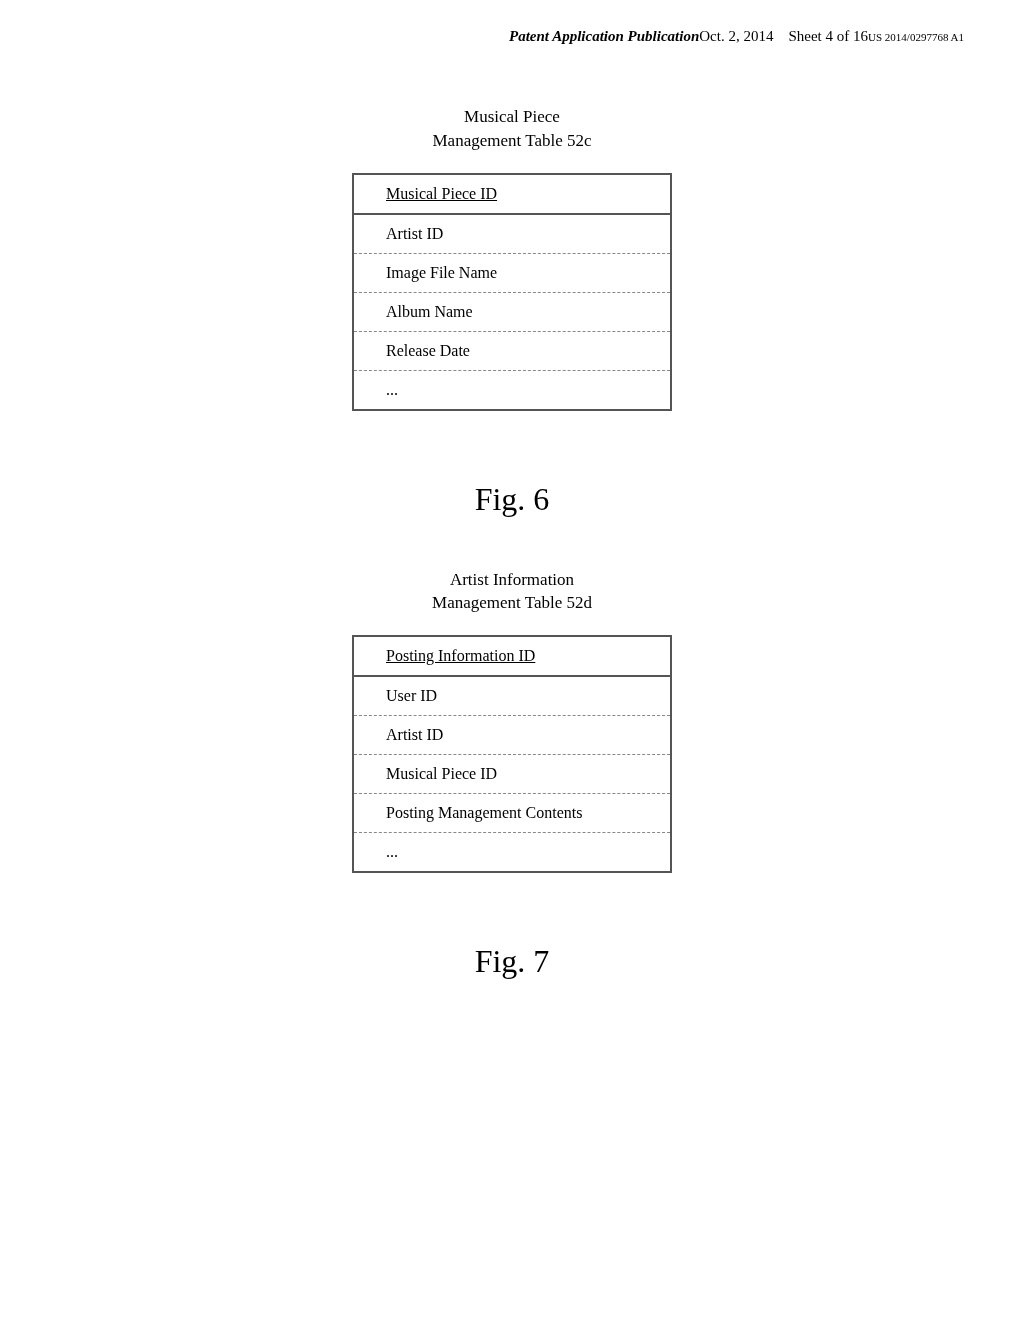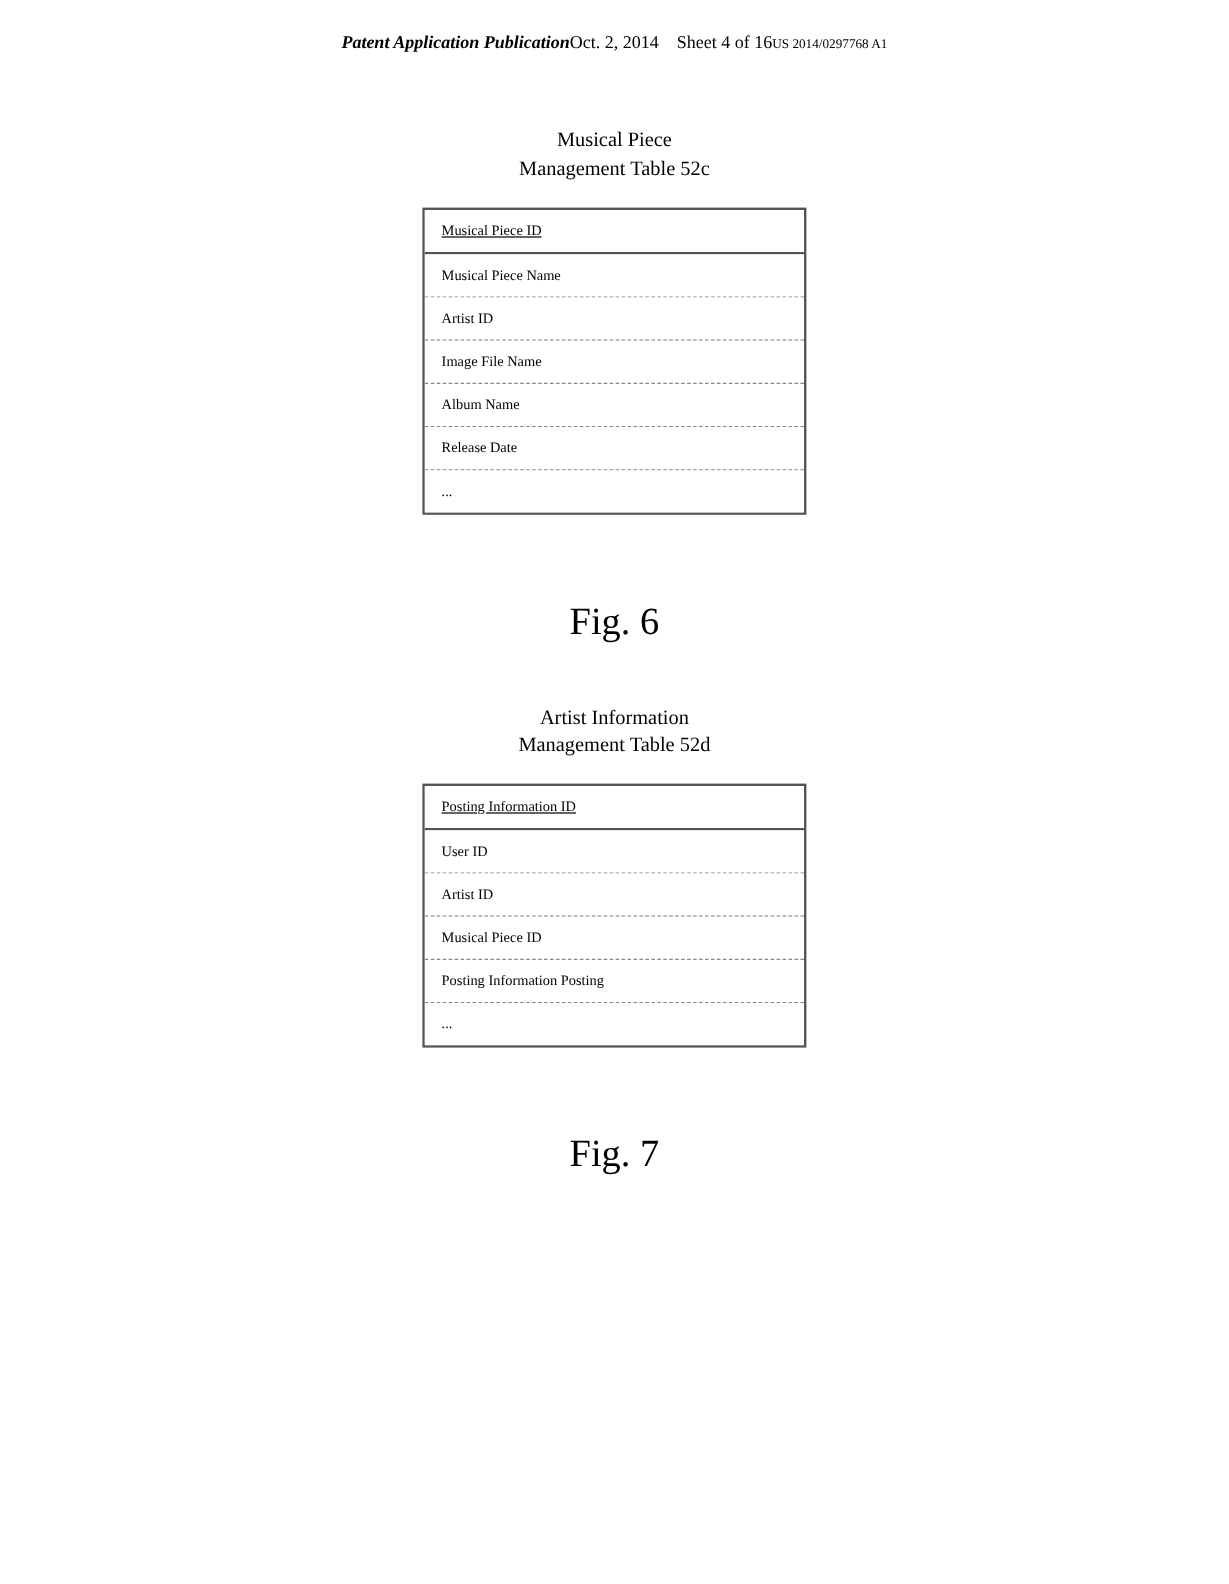--- a/index.html
+++ b/index.html
@@ -12,21 +12,21 @@
       width: 1024px;
       min-height: 1320px;
       background: #ffffff;
       font-family: 'Times New Roman', Times, serif;
       color: #000000;
       position: relative;
     }
 
     .page-header {
       display: flex;
-      justify-content: center;
+      justify-content: flex-end;
       align-items: center;
       padding: 28px 60px 20px 60px;
       border-bottom: none;
     }
 
     .header-left {
       font-size: 15px;
       font-weight: bold;
       font-style: italic;
     }
@@ -60,22 +60,22 @@
       line-height: 1.4;
     }
 
     .table-container {
       border: 2px solid #555;
       width: 320px;
     }
 
     .table-row {
       border-bottom: 1px dashed #888;
-      padding: 10px 14px;
-      font-size: 12px;
+      padding: 10px 32px;
+      font-size: 16px;
       background: #fff;
     }
 
     .table-row:last-child {
       border-bottom: none;
     }
 
     .table-row.header-row {
       border-bottom: 2px solid #555;
       text-decoration: underline;
@@ -104,23 +104,20 @@
   <div class="section">
     <div class="section-title">
       <span>Musical Piece</span><br>
       <span>Management Table 52c</span>
     </div>
     <div class="table-container">
       <div class="table-row header-row">
         <span>Musical Piece ID</span>
       </div>
       <div class="table-row">
-        <span>Musical Piece Name</span>
-      </div>
-      <div class="table-row">
         <span>Artist ID</span>
       </div>
       <div class="table-row">
         <span>Image File Name</span>
       </div>
       <div class="table-row">
         <span>Album Name</span>
       </div>
       <div class="table-row">
         <span>Release Date</span>
@@ -145,21 +142,21 @@
       <div class="table-row">
         <span>User ID</span>
       </div>
       <div class="table-row">
         <span>Artist ID</span>
       </div>
       <div class="table-row">
         <span>Musical Piece ID</span>
       </div>
       <div class="table-row">
-        <span>Posting Information Posting</span>
+        <span>Posting Management Contents</span>
       </div>
       <div class="table-row">
         <span>...</span>
       </div>
     </div>
   </div>
 
   <div class="fig-label">Fig. 7</div>
 
 </div>

